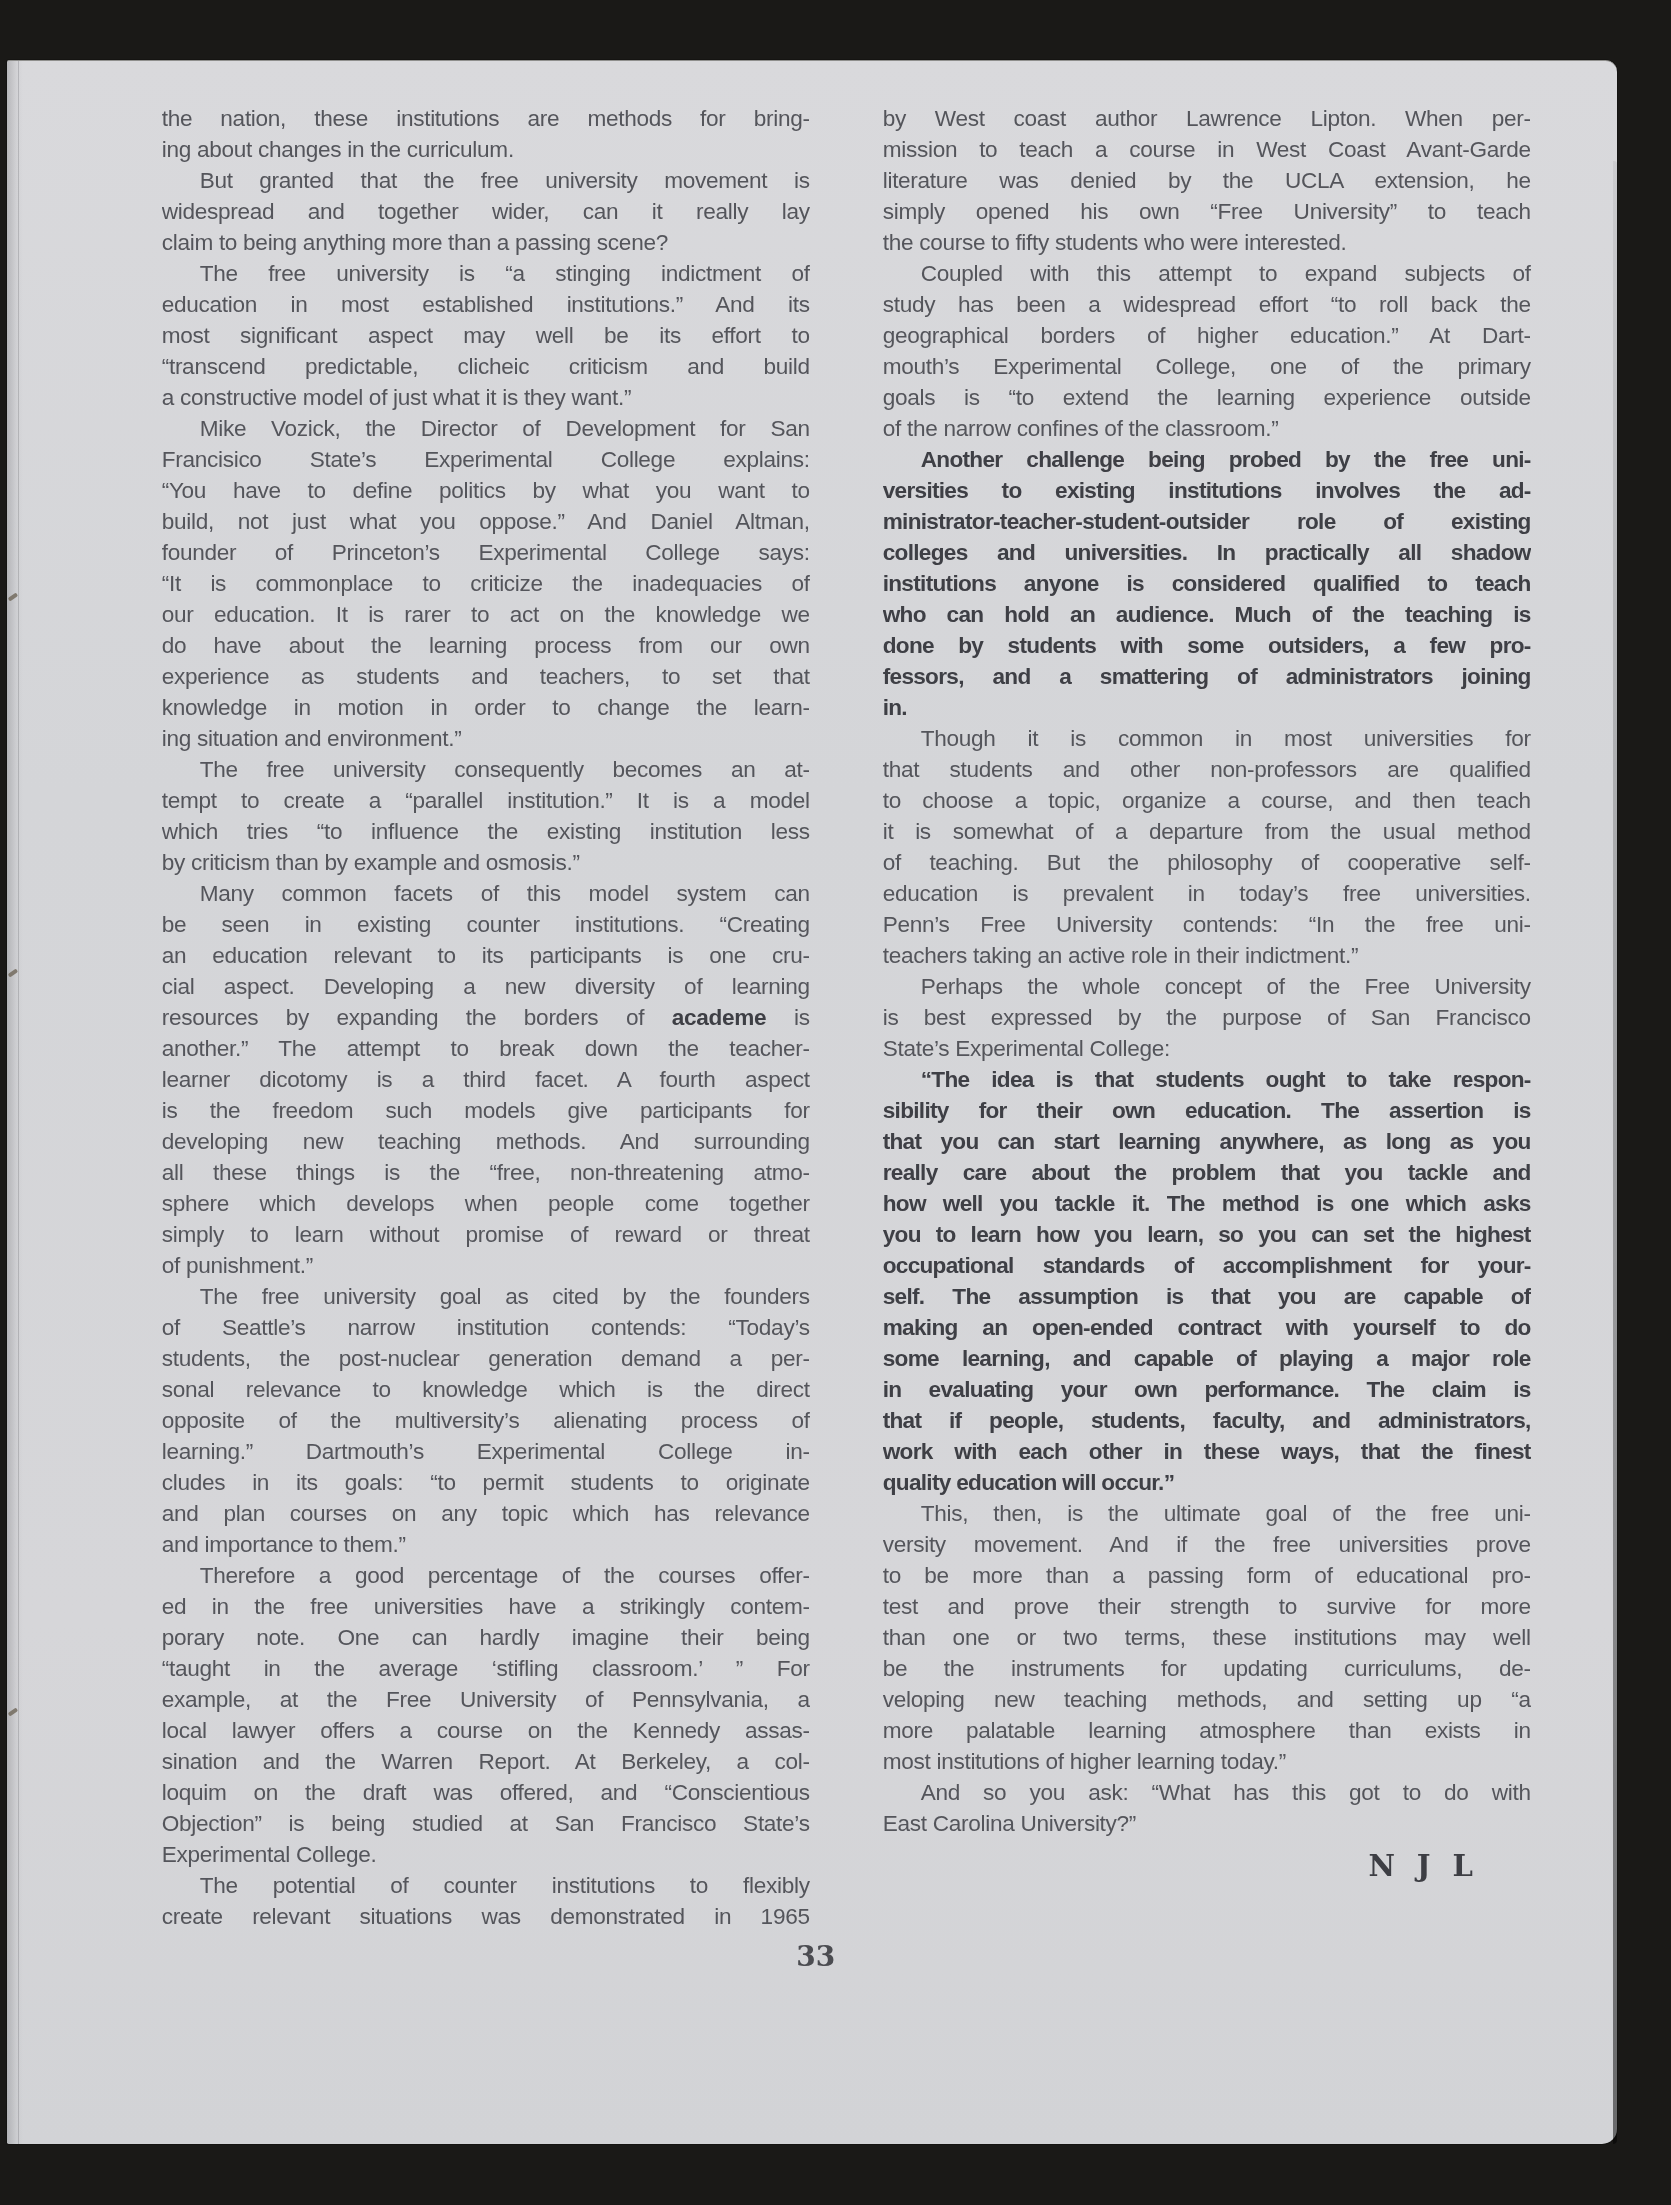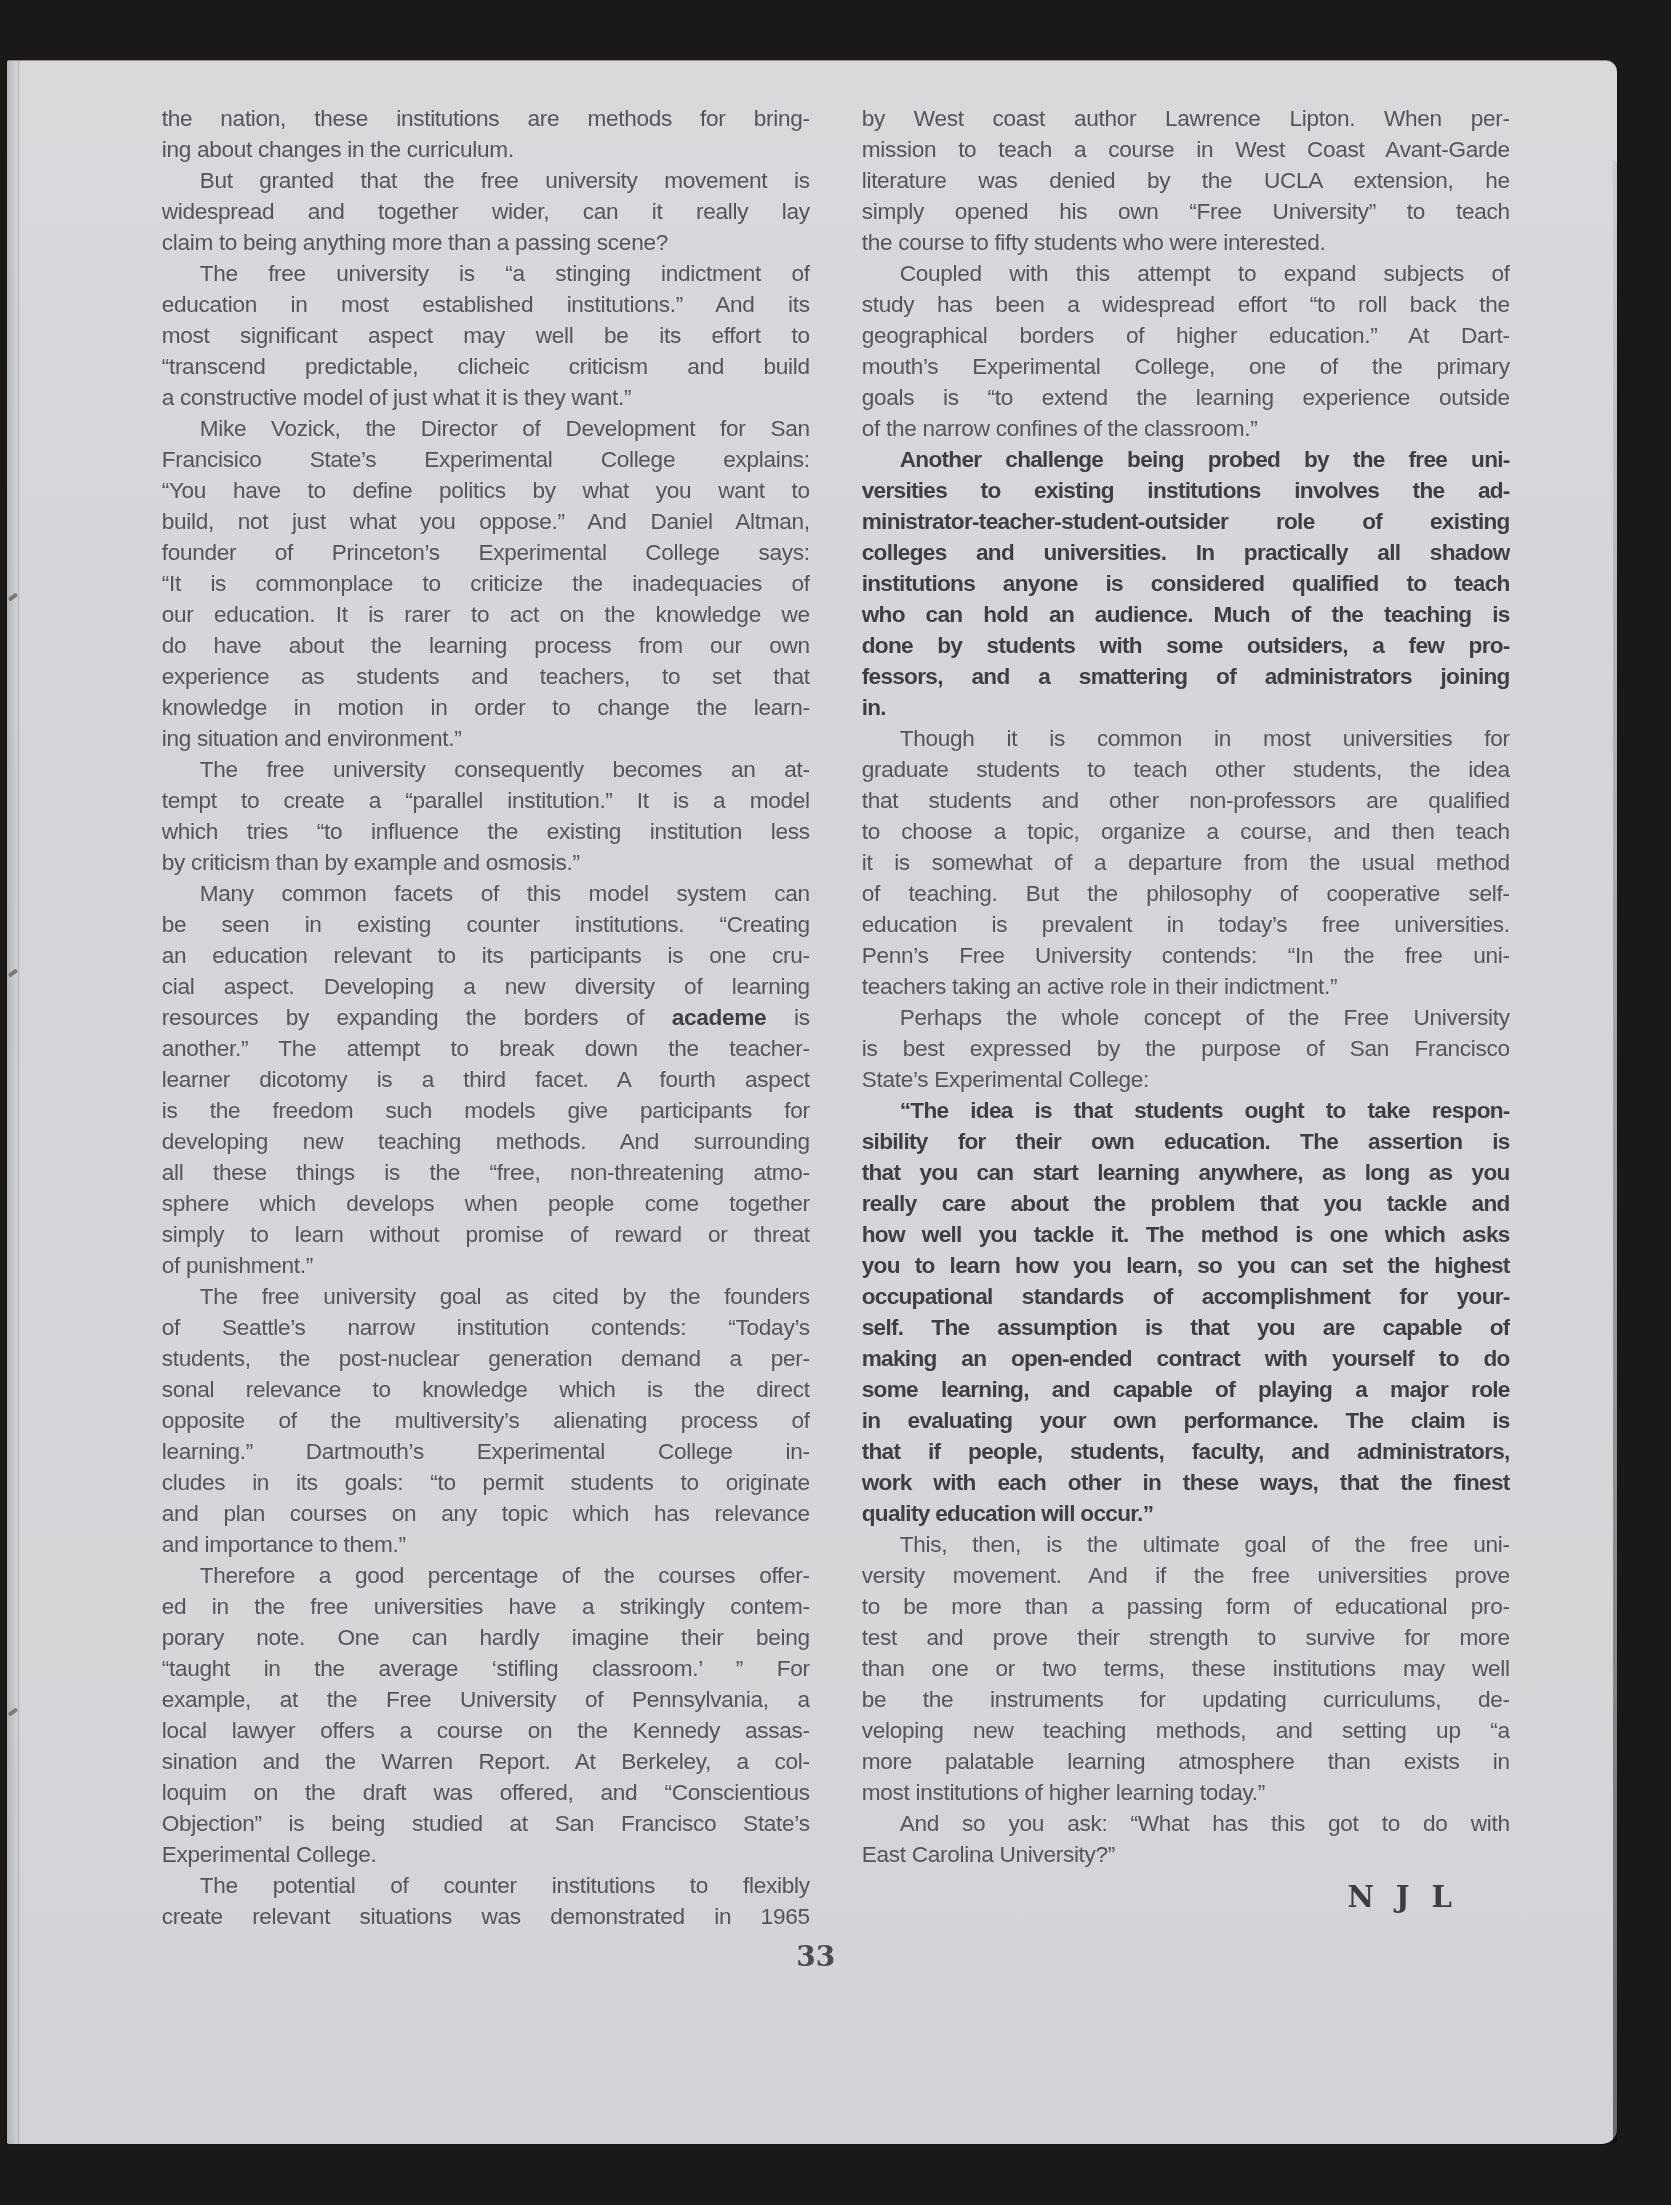--- a/index.html
+++ b/index.html
@@ -34,21 +34,21 @@
     position:absolute;left:11px;top:0;bottom:0;width:0.8px;
     background:rgba(40,40,45,0.18);
   }
   .staple{
     position:absolute;left:1.7px;width:10px;height:4.2px;
     background:#6e6557;border-radius:1.7px;transform:rotate(-35deg);
     opacity:0.8;
   }
   .content{
     position:absolute;left:155px;top:42px;
-    display:flex;gap:52px;
+    display:flex;gap:73px;
   }
   .col{width:648px;}
   .para{margin:0;}
   .line{
     font-size:22.6px;
     line-height:31px;
     letter-spacing:-0.3px;
     color:#54555b;
     text-align:justify;
     text-align-last:justify;
@@ -194,21 +194,20 @@
           <div class="line">ministrator-teacher-student-outsider role of existing</div>
           <div class="line">colleges and universities. In practically all shadow</div>
           <div class="line">institutions anyone is considered qualified to teach</div>
           <div class="line">who can hold an audience. Much of the teaching is</div>
           <div class="line">done by students with some outsiders, a few pro-</div>
           <div class="line">fessors, and a smattering of administrators joining</div>
           <div class="line end">in.</div>
         </div>
         <div class="para">
           <div class="line indent">Though it is common in most universities for</div>
-          <div class="line">graduate students to teach other students, the idea</div>
           <div class="line">that students and other non-professors are qualified</div>
           <div class="line">to choose a topic, organize a course, and then teach</div>
           <div class="line">it is somewhat of a departure from the usual method</div>
           <div class="line">of teaching. But the philosophy of cooperative self-</div>
           <div class="line">education is prevalent in today’s free universities.</div>
           <div class="line">Penn’s Free University contends: “In the free uni-</div>
           <div class="line end">teachers taking an active role in their indictment.”</div>
         </div>
         <div class="para">
           <div class="line indent">Perhaps the whole concept of the Free University</div>

